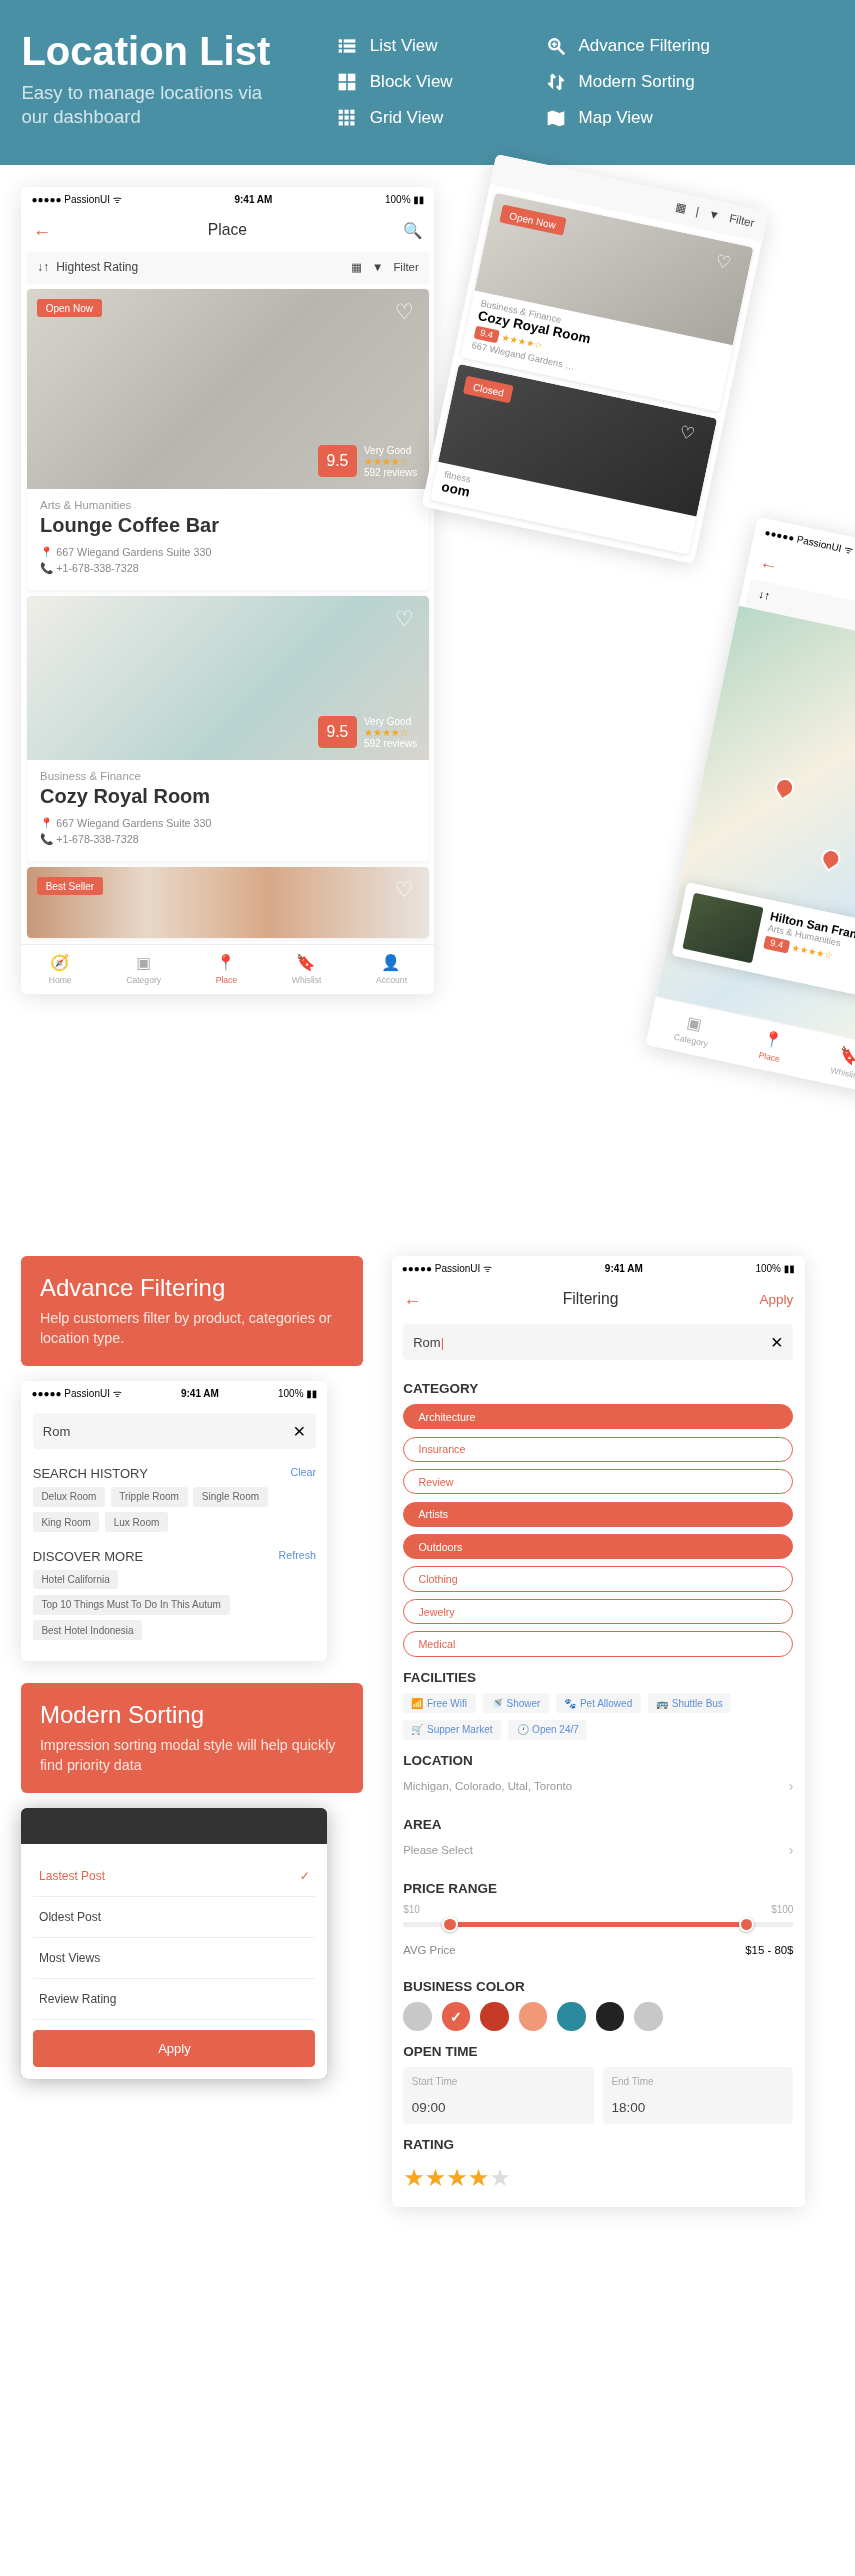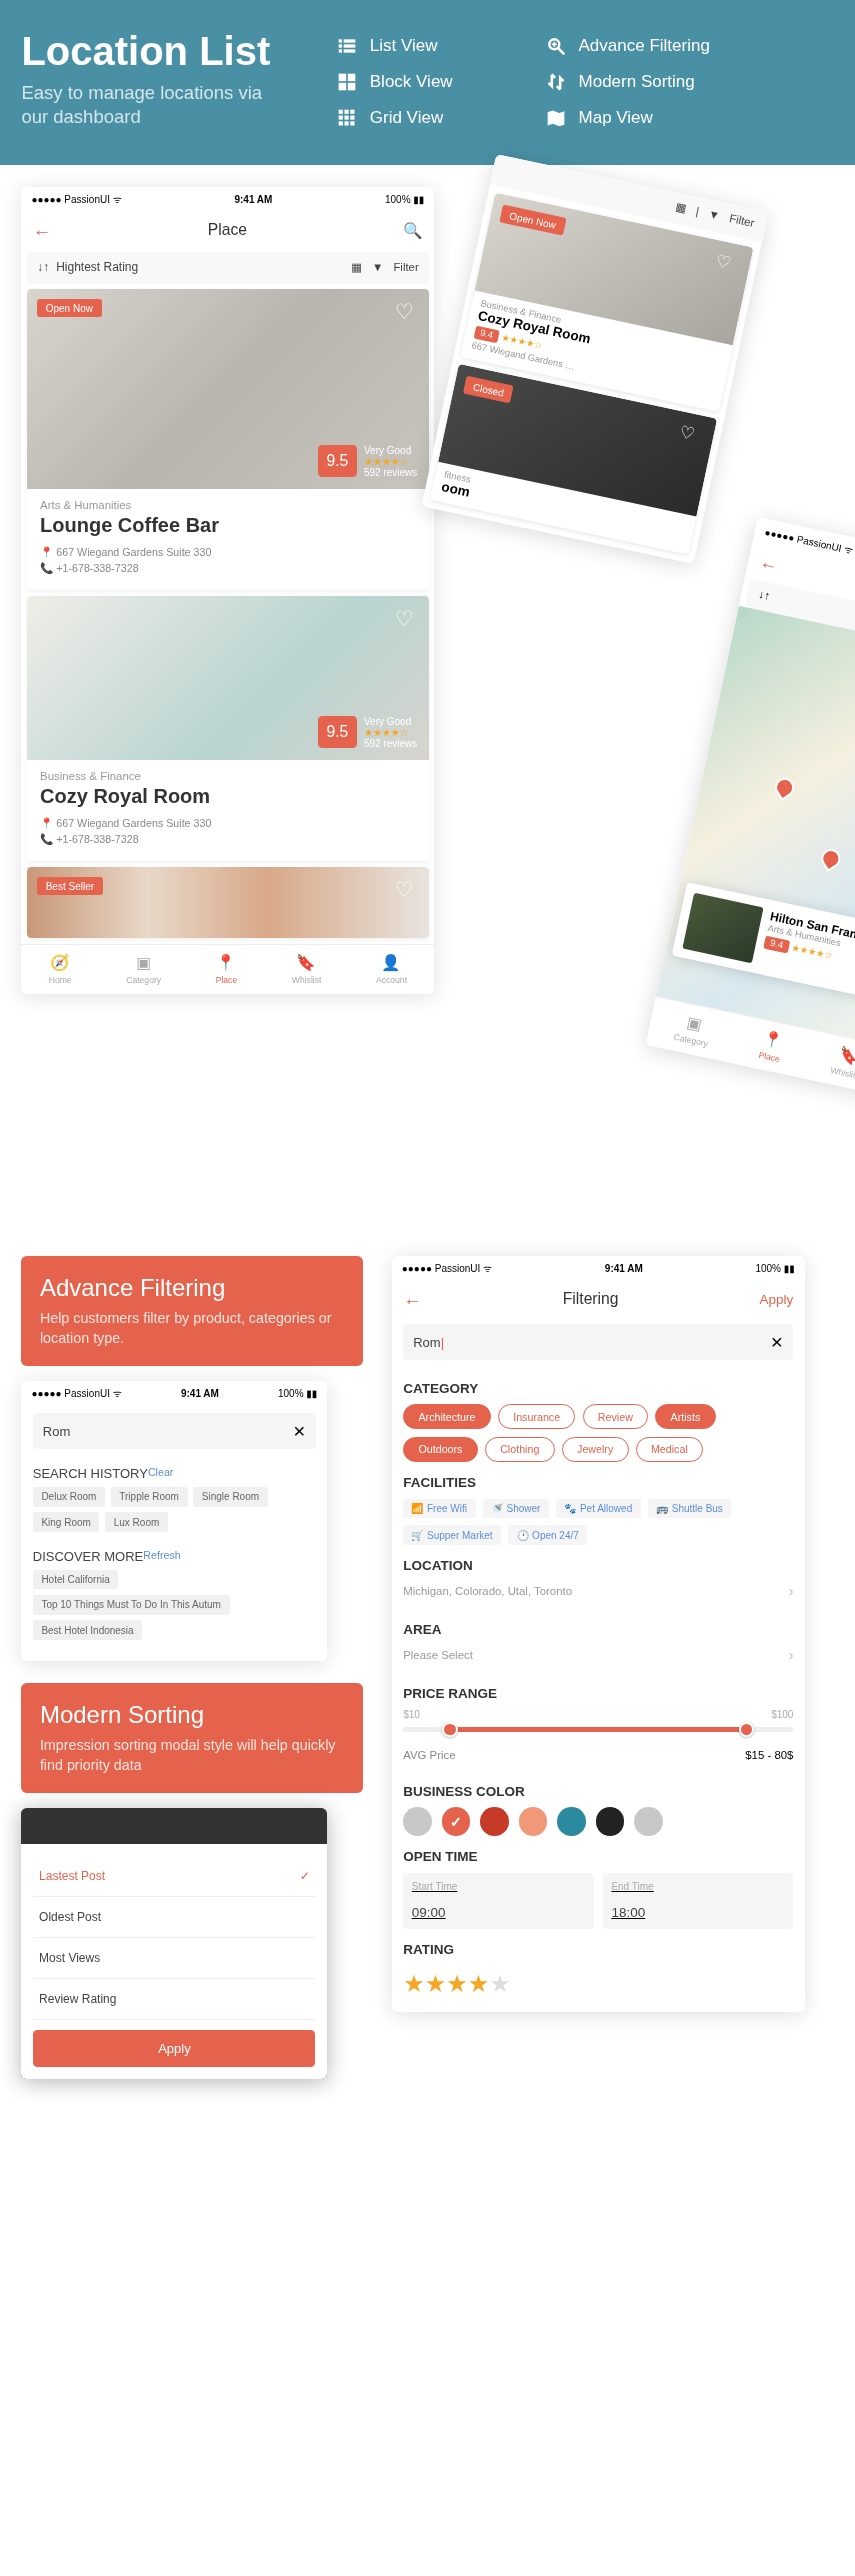--- a/index.html
+++ b/index.html
@@ -53,52 +53,52 @@
 .map-card { position:absolute; bottom:43px; left:7.1px; right:7.1px; background:#fff; border-radius:4.3px; padding:8.6px; display:flex; gap:8.6px; box-shadow:0 1.4px 14.3px rgba(0,0,0,0.15); }
 .map-card-img { width:71px; height:57px; background:linear-gradient(135deg,#4a5a3a,#2a3a2a); border-radius:2.9px; }
 
 .section { padding:21.4px; display:flex; gap:21.4px; align-items:flex-start; }
 .section-text { background:#e5634d; border-radius:5.7px; padding:18.5px; width:342px; }
 .section-title { color:#fff; font-size:24px; font-weight:500; margin-bottom:5.7px; }
 .section-desc { color:#fce4de; font-size:14.3px; line-height:1.4; }
 
 .small-phone { width:306px; background:#fff; border-radius:5.7px; box-shadow:0 2.9px 21.4px rgba(0,0,0,0.12); padding-bottom:14.3px; }
 .search-box { margin:7.1px 11.4px; background:#f5f5f5; border-radius:4.3px; padding:8.6px 10px; display:flex; justify-content:space-between; align-items:center; font-size:13px; }
-.sh-title { font-size:13px; font-weight:500; color:#444; padding:10px 11.4px 5.7px; display:flex; }
+.sh-title { font-size:13px; font-weight:500; color:#444; padding:10px 11.4px 5.7px; display:flex; justify-content:space-between; }
 .sh-link { color:#5b8fd9; font-size:10.7px; font-weight:400; }
 .chips { display:flex; flex-wrap:wrap; gap:5.7px; padding:0 11.4px 7.1px; }
 .chip { background:#f0f0f0; padding:4.3px 8.6px; border-radius:2.9px; font-size:10px; color:#666; }
 
 .sort-modal { width:306px; background:#333; border-radius:5.7px; box-shadow:0 2.9px 21.4px rgba(0,0,0,0.3); overflow:hidden; }
 .sort-modal-inner { background:#fff; margin-top:36px; padding:12px; }
 .sort-item { padding:13px 5.7px; border-bottom:0.7px solid #eee; font-size:12px; color:#444; display:flex; justify-content:space-between; }
 .sort-item.sel { color:#e5634d; }
 .apply-btn { background:#e5634d; color:#fff; text-align:center; padding:11.4px; border-radius:4.3px; margin-top:10px; font-size:13px; }
 
 .filter-phone { width:413px; background:#fff; border-radius:5.7px; box-shadow:0 2.9px 21.4px rgba(0,0,0,0.12); }
 .apply-link { color:#e5634d; font-size:13.5px; }
 .sec-title { font-size:13.5px; font-weight:600; color:#333; padding:13px 11.4px 8.6px; }
-.cat-chips { display:flex; flex-wrap:wrap; gap:7.1px; padding:0 11.4px; }
+.cat-chips { display:flex; flex-wrap:wrap; gap:7.1px; padding:0 11.4px;flex-direction:column; }
 .cat-chip { padding:5.7px 14.3px; border-radius:14.3px; font-size:10.7px; border:1.4px solid #e5634d; }
 .cat-chip.on { background:#e5634d; color:#fff; }
 .cat-chip.off { color:#e5634d; background:#fff; }
 .fac-chips { display:flex; flex-wrap:wrap; gap:7.1px; padding:0 11.4px; }
 .fac-chip { padding:4.3px 8.6px; border-radius:2.9px; font-size:10px; color:#5b8fd9; background:#f5f5f5; }
 .select-row { display:flex; justify-content:space-between; align-items:center; padding:1.4px 11.4px 10px; }
 .select-val { color:#999; font-size:11.4px; }
 .chev { color:#bbb; font-size:14.3px; }
 .range-row { display:flex; justify-content:space-between; padding:0 11.4px; font-size:10px; color:#aaa;text-align:center; }
 .slider { margin:7.1px 11.4px; height:4.3px; background:#eee; border-radius:2.1px; position:relative; }
 .slider-fill { position:absolute; left:12%; right:12%; height:100%; background:#e5634d; border-radius:2.1px; }
 .slider-thumb { position:absolute; top:-5.7px; width:15.7px; height:15.7px; background:#e5634d; border-radius:50%; border:2.1px solid #fff; box-shadow:0 0.7px 2.9px rgba(0,0,0,0.3); }
 .avg-row { display:flex; justify-content:space-between; padding:10px 11.4px; font-size:11.4px; }
 .colors { display:flex; gap:10px; padding:0 11.4px; }
 .clr { width:28.5px; height:28.5px; border-radius:50%; }
 .clr.sel::after { content:"✓"; color:#fff; font-size:14.3px; display:flex; align-items:center; justify-content:center; height:100%; font-weight:700; }
-.time-row { display:flex; gap:9px; padding:0 11.4px;text-decoration:underline; }
+.time-row { display:flex; gap:9px; padding:0 11.4px; }
 .time-box { flex:1; background:#f5f5f5; padding:8.6px; border-radius:4.3px; }
 .time-label { font-size:10px; color:#aaa; }
 .time-val { font-size:13.5px; color:#444; margin-top:13px; }
 .stars-row { padding:4.3px 11.4px 14.3px; color:#f5a623; font-size:24px; }
 .stars-row .off { color:#ddd; }
 
 .mini-card { margin:7.1px; background:#fff; border-radius:4.3px; box-shadow:0 1.4px 4.3px rgba(0,0,0,0.1); overflow:hidden; position:relative; }
 .mini-img { height:100px; background:linear-gradient(135deg,#d8d4ce,#a8a49e); position:relative; }
 .mini-body { padding:5.7px 8.6px 8.6px; }
 .mini-score { display:inline-block; background:#e5634d; color:#fff; padding:1.4px 5.7px; border-radius:2.9px; font-size:9.3px; margin-top:2.9px; }

